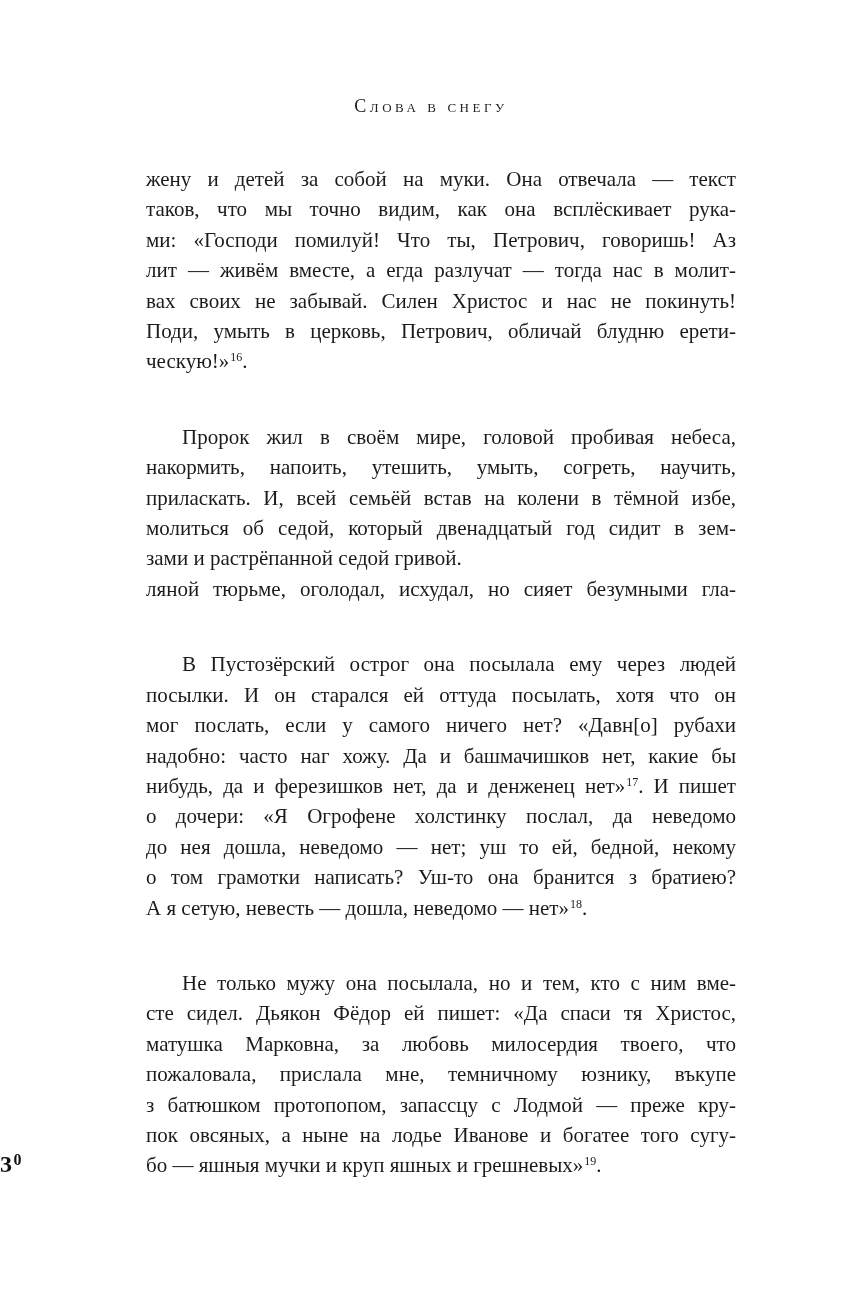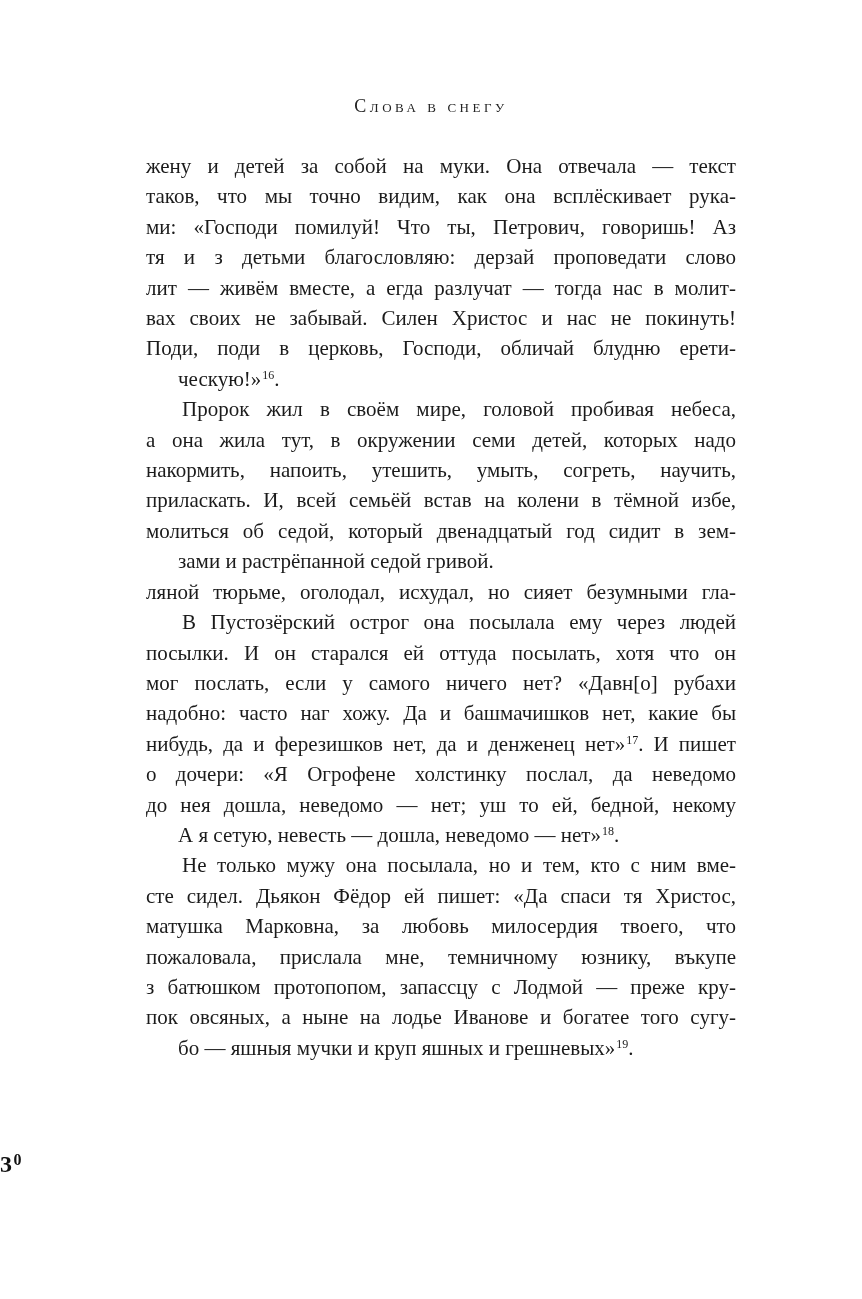--- a/index.html
+++ b/index.html
@@ -20,32 +20,32 @@
     width: 100%;
     text-align: center;
     font-variant: small-caps;
     font-size: 18px;
     letter-spacing: 3.5px;
     color: #232323;
   }
   .page-body {
     position: absolute;
     left: 146px;
-    top: 151px;
+    top: 164px;
     width: 590px;
   }
   .para { margin: 0; padding: 0; }
   .line {
     font-size: 21px;
     line-height: 30.4px;
     text-align: justify;
     text-align-last: justify;
   }
-  .line.last { text-align-last: left; margin-left: 32px; }
-  .line.first.indent { text-indent: 36px; }
+  .line.last { text-align-last: left; }
+  .line.first.indent { text-indent: 36px; margin-top: 45px; }
   sup.fn {
     font-size: 12px;
     line-height: 0;
     vertical-align: 7px;
     margin-left: 1px;
     letter-spacing: 0;
   }
   .page-number {
     position: absolute;
     top: 1151px;
@@ -66,43 +66,42 @@
 <body>
 
 <div class="book-page">
   <div class="running-head">Слова в снегу</div>
 
   <div class="page-body">
       <div class="para">
         <div class="line first">жену и детей за собой на муки. Она отвечала — текст</div>
         <div class="line">таков, что мы точно видим, как она всплёскивает рука-</div>
         <div class="line">ми: «Господи помилуй! Что ты, Петрович, говоришь! Аз</div>
-        <div class="line">тя и з детьми благословляю: дерзай проповедати слово</div>
         <div class="line">лит — живём вместе, а егда разлучат — тогда нас в молит-</div>
         <div class="line">вах своих не забывай. Силен Христос и нас не покинуть!</div>
-        <div class="line">Поди, поди в церковь, Господи, обличай блудню ерети-</div>
+        <div class="line">Поди, умыть в церковь, Петрович, обличай блудню ерети-</div>
         <div class="line last">ческую!»<sup class="fn">16</sup>.</div>
       </div>
       <div class="para">
         <div class="line first indent">Пророк жил в своём мире, головой пробивая небеса,</div>
-        <div class="line">а она жила тут, в окружении семи детей, которых надо</div>
         <div class="line">накормить, напоить, утешить, умыть, согреть, научить,</div>
         <div class="line">приласкать. И, всей семьёй встав на колени в тёмной избе,</div>
         <div class="line">молиться об седой, который двенадцатый год сидит в зем-</div>
         <div class="line last">зами и растрёпанной седой гривой.</div>
         <div class="line">ляной тюрьме, оголодал, исхудал, но сияет безумными гла-</div>
       </div>
       <div class="para">
         <div class="line first indent">В Пустозёрский острог она посылала ему через людей</div>
         <div class="line">посылки. И он старался ей оттуда посылать, хотя что он</div>
         <div class="line">мог послать, если у самого ничего нет? «Давн[о] рубахи</div>
         <div class="line">надобно: часто наг хожу. Да и башмачишков нет, какие бы</div>
         <div class="line">нибудь, да и ферезишков нет, да и денженец нет»<sup class="fn">17</sup>. И пишет</div>
         <div class="line">о дочери: «Я Огрофене холстинку послал, да неведомо</div>
         <div class="line">до нея дошла, неведомо — нет; уш то ей, бедной, некому</div>
+        <div class="line">о том грамотки написать? Уш-то она бранится з братиею?</div>
         <div class="line last">А я сетую, невесть — дошла, неведомо — нет»<sup class="fn">18</sup>.</div>
       </div>
       <div class="para">
         <div class="line first indent">Не только мужу она посылала, но и тем, кто с ним вме-</div>
         <div class="line">сте сидел. Дьякон Фёдор ей пишет: «Да спаси тя Христос,</div>
         <div class="line">матушка Марковна, за любовь милосердия твоего, что</div>
         <div class="line">пожаловала, прислала мне, темничному юзнику, въкупе</div>
         <div class="line">з батюшком протопопом, запассцу с Лодмой — преже кру-</div>
         <div class="line">пок овсяных, а ныне на лодье Иванове и богатее того сугу-</div>
         <div class="line last">бо — яшныя мучки и круп яшных и грешневых»<sup class="fn">19</sup>.</div>

